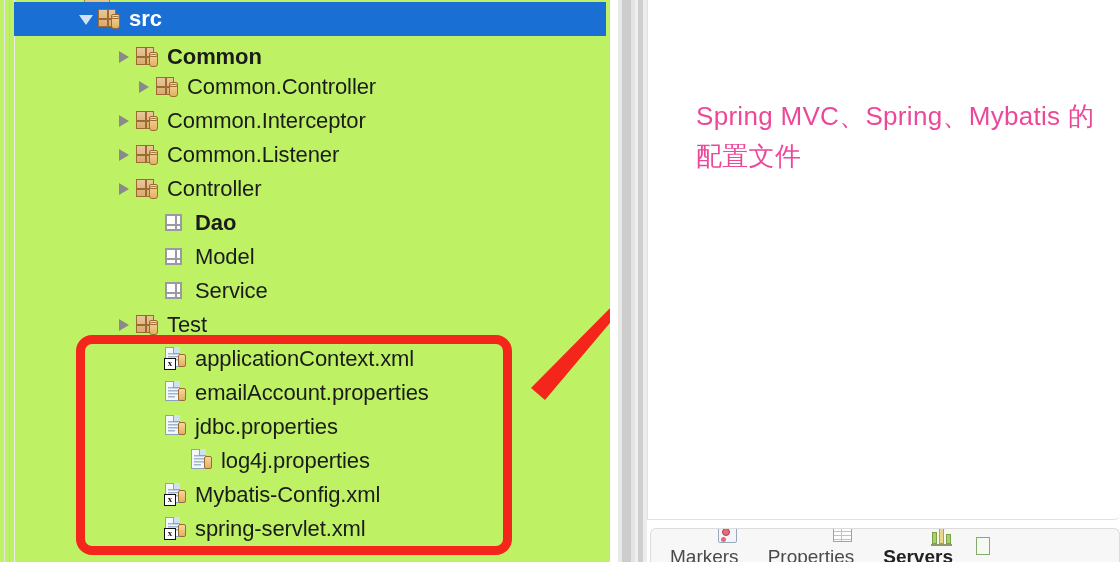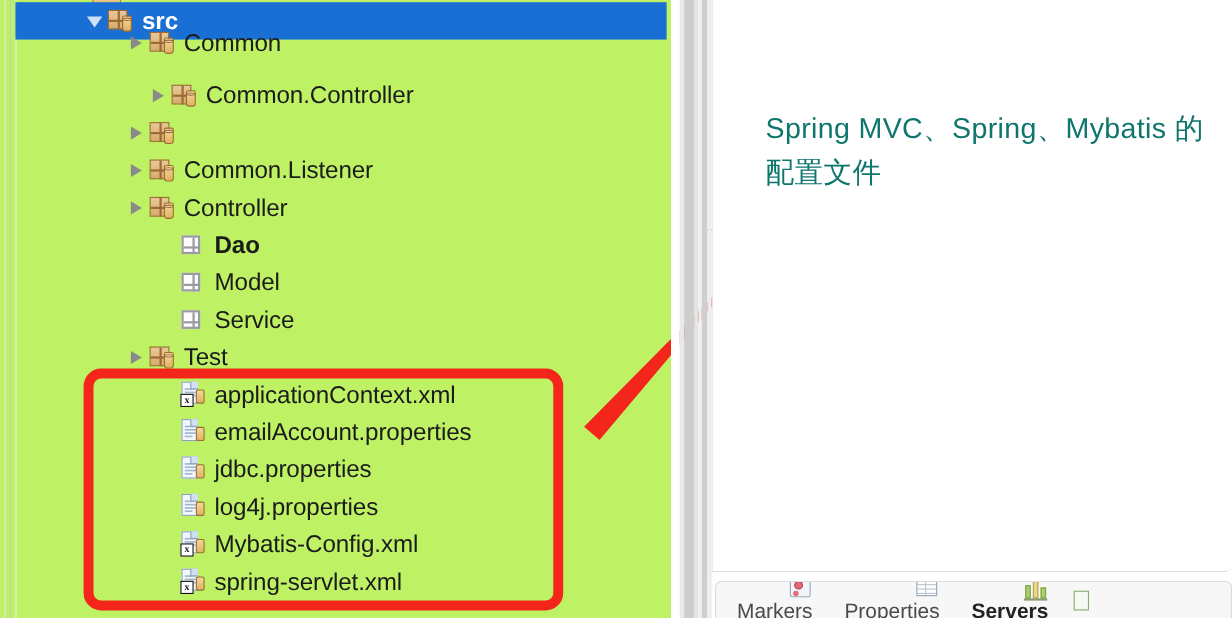--- a/index.html
+++ b/index.html
@@ -368,21 +368,21 @@
   <div id="tree">
       <div class="row selected" style="top: 2px;">
         <div style="flex: 0 0 62px; height: 34px;"></div>
         <div class="twisty open"></div>
         <div class="icn pkg">
           <div class="grid"></div>
           <div class="cyl"></div>
         </div>
         <span class="label">src</span>
       </div>
-      <div class="row" style="top: 22px;">
+      <div class="row" style="top: 40px; font-weight: bold;">
         <div style="flex: 0 0 100px; height: 34px;"></div>
         <div class="twisty closed"></div>
         <div class="icn pkg">
           <div class="grid"></div>
           <div class="cyl"></div>
         </div>
         <span class="label">Common</span>
       </div>
       <div class="row" style="top: 70px; padding-left: 20px;">
         <div style="flex: 0 0 100px; height: 34px;"></div>
@@ -393,20 +393,21 @@
         </div>
         <span class="label">Common.Controller</span>
       </div>
       <div class="row" style="top: 104px;">
         <div style="flex: 0 0 100px; height: 34px;"></div>
         <div class="twisty closed"></div>
         <div class="icn pkg">
           <div class="grid"></div>
           <div class="cyl"></div>
         </div>
+        <span class="label">Common.Interceptor</span>
       </div>
       <div class="row" style="top: 138px; text-align: center;">
         <div style="flex: 0 0 100px; height: 34px;"></div>
         <div class="twisty closed"></div>
         <div class="icn pkg">
           <div class="grid"></div>
           <div class="cyl"></div>
         </div>
         <span class="label">Common.Listener</span>
       </div>
@@ -476,21 +477,21 @@
       <div class="row" style="top: 410px;">
         <div style="flex: 0 0 128px; height: 34px;"></div>
         <div class="twisty none"></div>
         <div class="icn file">
           <div class="page"></div>
           <div class="fold"></div>
           <div class="cyl"></div>
         </div>
         <span class="label">jdbc.properties</span>
       </div>
-      <div class="row" style="top: 444px;">
+      <div class="row" style="top: 444px; margin-left: 26px;">
         <div style="flex: 0 0 128px; height: 34px;"></div>
         <div class="twisty none"></div>
         <div class="icn file">
           <div class="page"></div>
           <div class="fold"></div>
           <div class="cyl"></div>
         </div>
         <span class="label">log4j.properties</span>
       </div>
       <div class="row" style="top: 478px;">
@@ -533,21 +534,21 @@
 
 <div class="divider" id="dv1"></div>
 <div class="divider" id="dv2"></div>
 <div class="divider" id="dv3"></div>
 <div class="divider" id="dv4"></div>
 <div class="divider" id="dv5"></div>
 <div class="divider" id="dv6"></div>
 <div class="divider" id="dv7"></div>
 
 <div id="editor">
-  <div id="annotation" style="color: #0f766e;">Spring MVC、Spring、Mybatis 的配置文件</div>
+  <div id="annotation" style="color: #ec4899;">Spring MVC、Spring、Mybatis 的配置文件</div>
 </div>
 
 <div id="viewtabs">
     <div class="vtab">
       <div class="ticon markers">
         <div class="bg"></div>
         <div class="dot"></div>
         <div class="dot2"></div>
       </div>
       <span class="vlabel">Markers</span>

